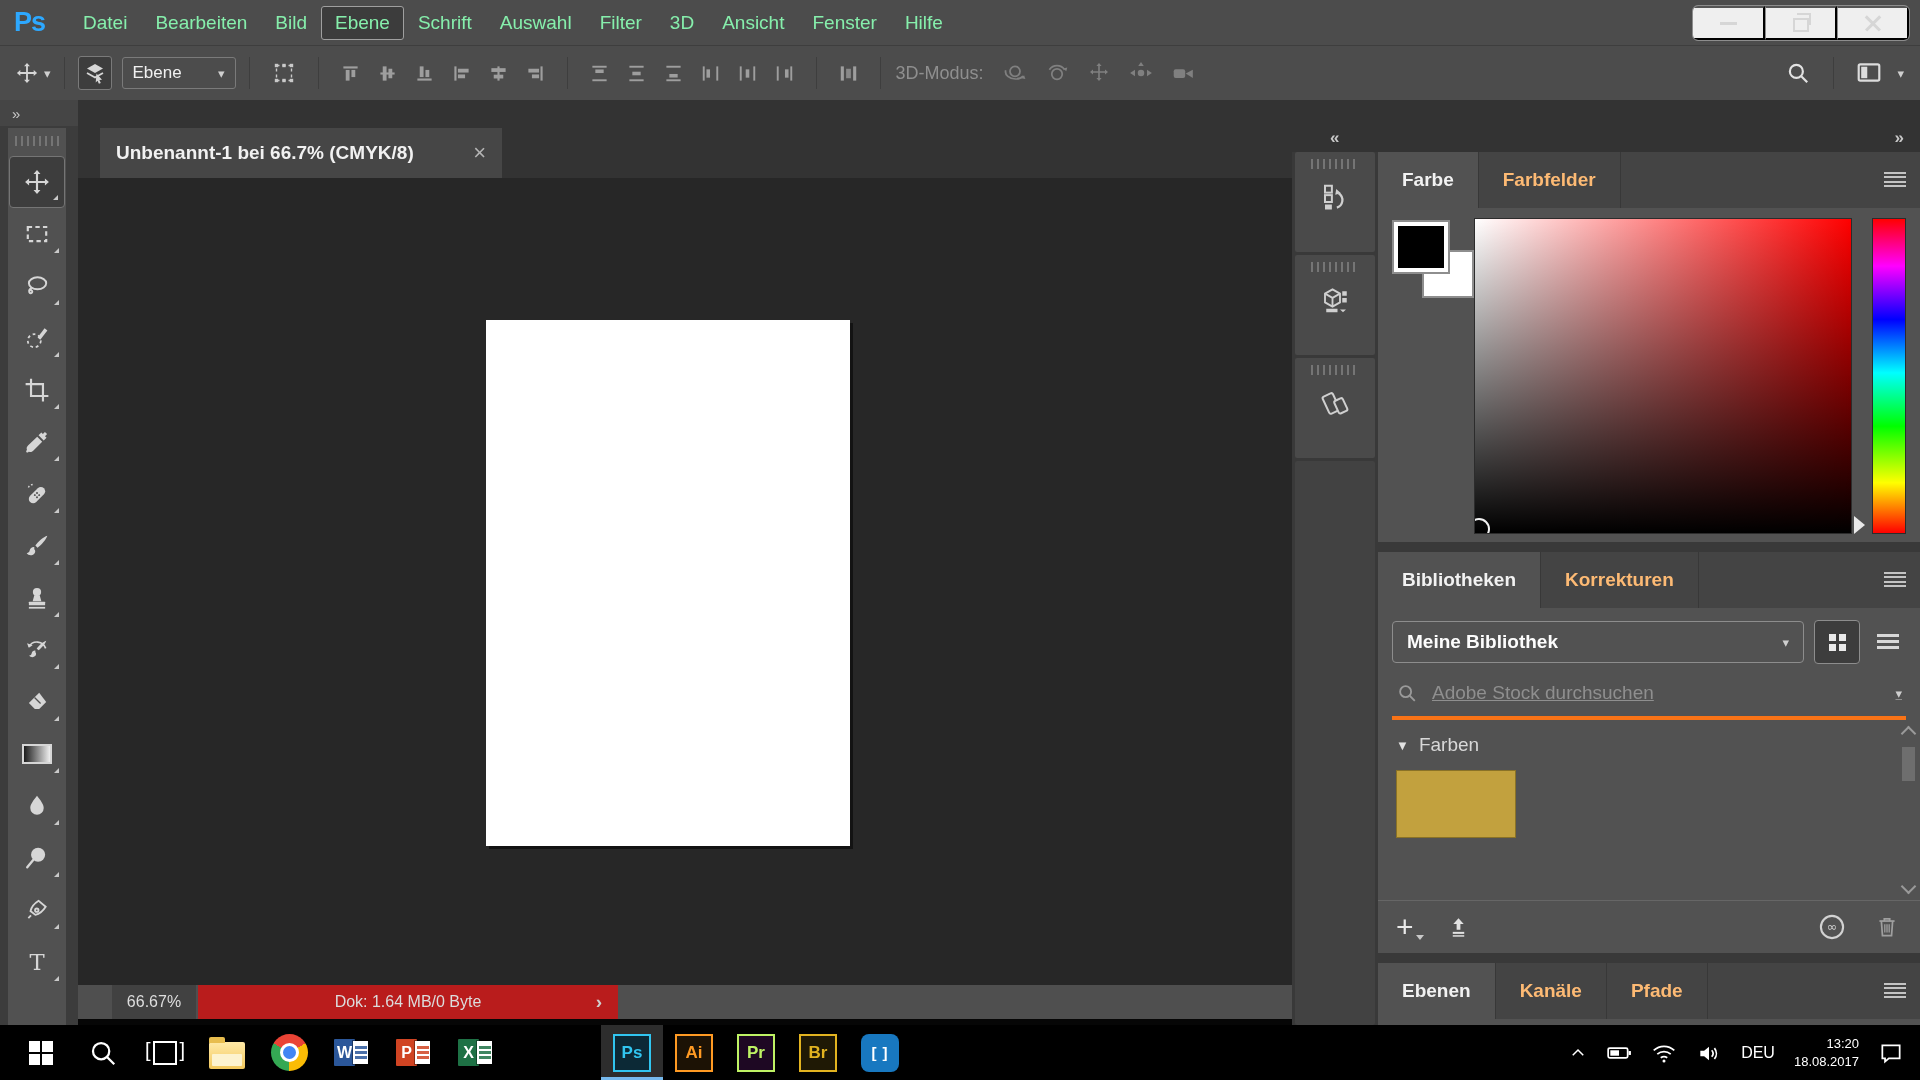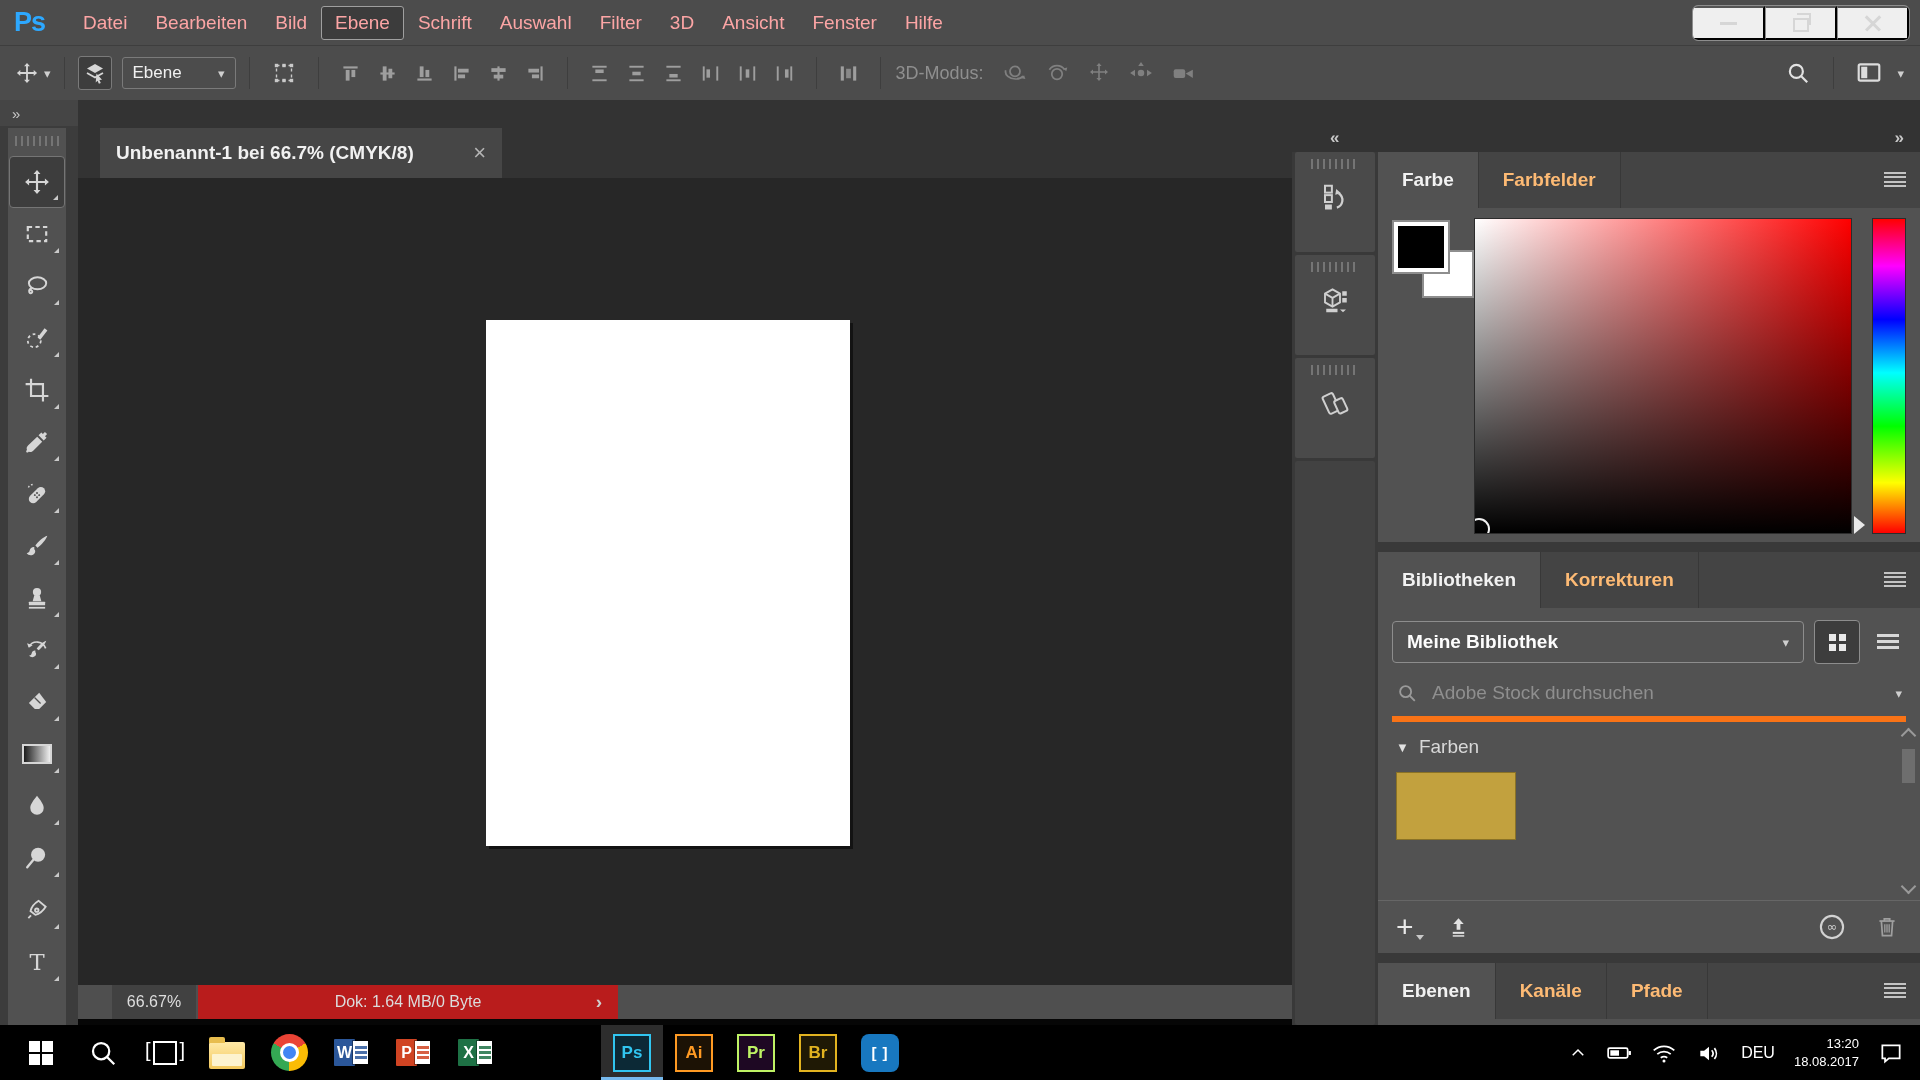--- a/index.html
+++ b/index.html
@@ -4,21 +4,21 @@
 <style>
   html,body{margin:0;padding:0;}
   body{width:1920px;height:1080px;position:relative;overflow:hidden;background:#272727;
        font-family:"Liberation Sans","DejaVu Sans",sans-serif;-webkit-font-smoothing:antialiased;}
   .flex1{flex:1;}
   svg{display:block;}
 
   
   .menubar{position:absolute;top:0;left:0;right:0;height:45px;background:#4c4c4c;display:flex;align-items:center;}
   .ps-logo{font-size:27px;font-weight:700;color:#2da8ff;margin:0 24px 0 14px;letter-spacing:-1px;}
-  .menu-item{font-size:19px;color:#fca5a5;padding:5px 13px;border-radius:3px;border:1px solid transparent;cursor:default;}
+  .menu-item{font-size:19px;color:#86efac;padding:5px 13px;border-radius:3px;border:1px solid transparent;cursor:default;}
   .menu-item.active{border-color:#9f9f9f;background:#3c3c3c;}
   .win-controls{position:absolute;right:10px;top:5px;display:flex;border:1px solid #8d8d8d;border-radius:6px;overflow:hidden;}
   .wc{width:72px;height:34px;display:grid;place-items:center;border-left:1px solid #8d8d8d;}
   .wc:first-child{border-left:none;}
   .wc-bar{width:17px;height:3px;background:#d6d6d6;}
   .wc-restore{width:12px;height:10px;border:2px solid #d6d6d6;position:relative;margin-top:3px;}
   .wc-restore::before{content:"";position:absolute;left:2px;top:-7px;width:12px;height:10px;border:2px solid #d6d6d6;border-bottom:none;border-left:none;}
   .wc-x{position:relative;width:18px;height:18px;}
   .wc-x::before,.wc-x::after{content:"";position:absolute;left:-1px;top:8px;width:20px;height:2.6px;background:#d6d6d6;}
   .wc-x::before{transform:rotate(45deg);}
@@ -94,21 +94,21 @@
   .hue-pointer{position:absolute;right:34px;bottom:-2px;width:0;height:0;border:9px solid transparent;border-left:11px solid #e9e9e9;}
 
   
   .lib-panel{flex:1;min-height:0;}
   .librow1{display:flex;align-items:center;padding:12px 14px 8px;gap:10px;flex:none;}
   .libselect{flex:1;height:42px;border:1px solid #8d8d8d;border-radius:4px;display:flex;align-items:center;padding:0 14px;color:#fdfdfd;font-size:19px;font-weight:700;box-sizing:border-box;}
   .gridbtn{width:46px;height:44px;background:#3d3d3d;border:1px solid #8d8d8d;border-radius:4px;display:grid;place-items:center;box-sizing:border-box;}
   .grid4{width:7px;height:7px;background:#eaeaea;box-shadow:10px 0 #eaeaea,0 10px #eaeaea,10px 10px #eaeaea;margin:0 10px 10px 0;}
   .listbtn{width:36px;height:36px;display:grid;place-items:center;background:none;border:none;}
   .listbars{width:22px;height:17px;background:repeating-linear-gradient(180deg,#d8d8d8 0 3px,transparent 3px 5.8px);}
-  .searchrow{display:flex;align-items:center;gap:14px;margin:2px 14px 0;padding:8px 4px 12px;border-bottom:6px solid #f97316;color:#8f8f8f;font-size:19px;flex:none;}
+  .searchrow{display:flex;align-items:center;gap:14px;margin:2px 14px 0;padding:8px 4px 12px;border-bottom:4px solid #f97316;color:#8f8f8f;font-size:19px;flex:none;text-decoration:underline;}
   .farben{flex:1;position:relative;padding:14px 18px;min-height:0;box-sizing:border-box;}
   .farben-header{display:flex;align-items:center;gap:10px;color:#d8d8d8;font-size:19px;}
   .farben-tri{font-size:13px;color:#e2e2e2;}
   .swatch{margin-top:14px;width:118px;height:66px;border:1px solid #8a7226;}
   .vscroll{position:absolute;right:4px;top:8px;bottom:8px;width:16px;display:flex;flex-direction:column;align-items:center;}
   .chevup,.chevdn{width:9px;height:9px;border-left:2px solid #9a9a9a;border-top:2px solid #9a9a9a;flex:none;}
   .chevup{transform:rotate(45deg);}
   .chevdn{transform:rotate(225deg);margin-top:auto;}
   .vthumb{width:13px;height:34px;background:#6e6e6e;margin-top:8px;flex:none;}
   .libfooter{height:52px;border-top:1px solid #666;display:flex;align-items:center;padding:0 18px;gap:24px;flex:none;}

